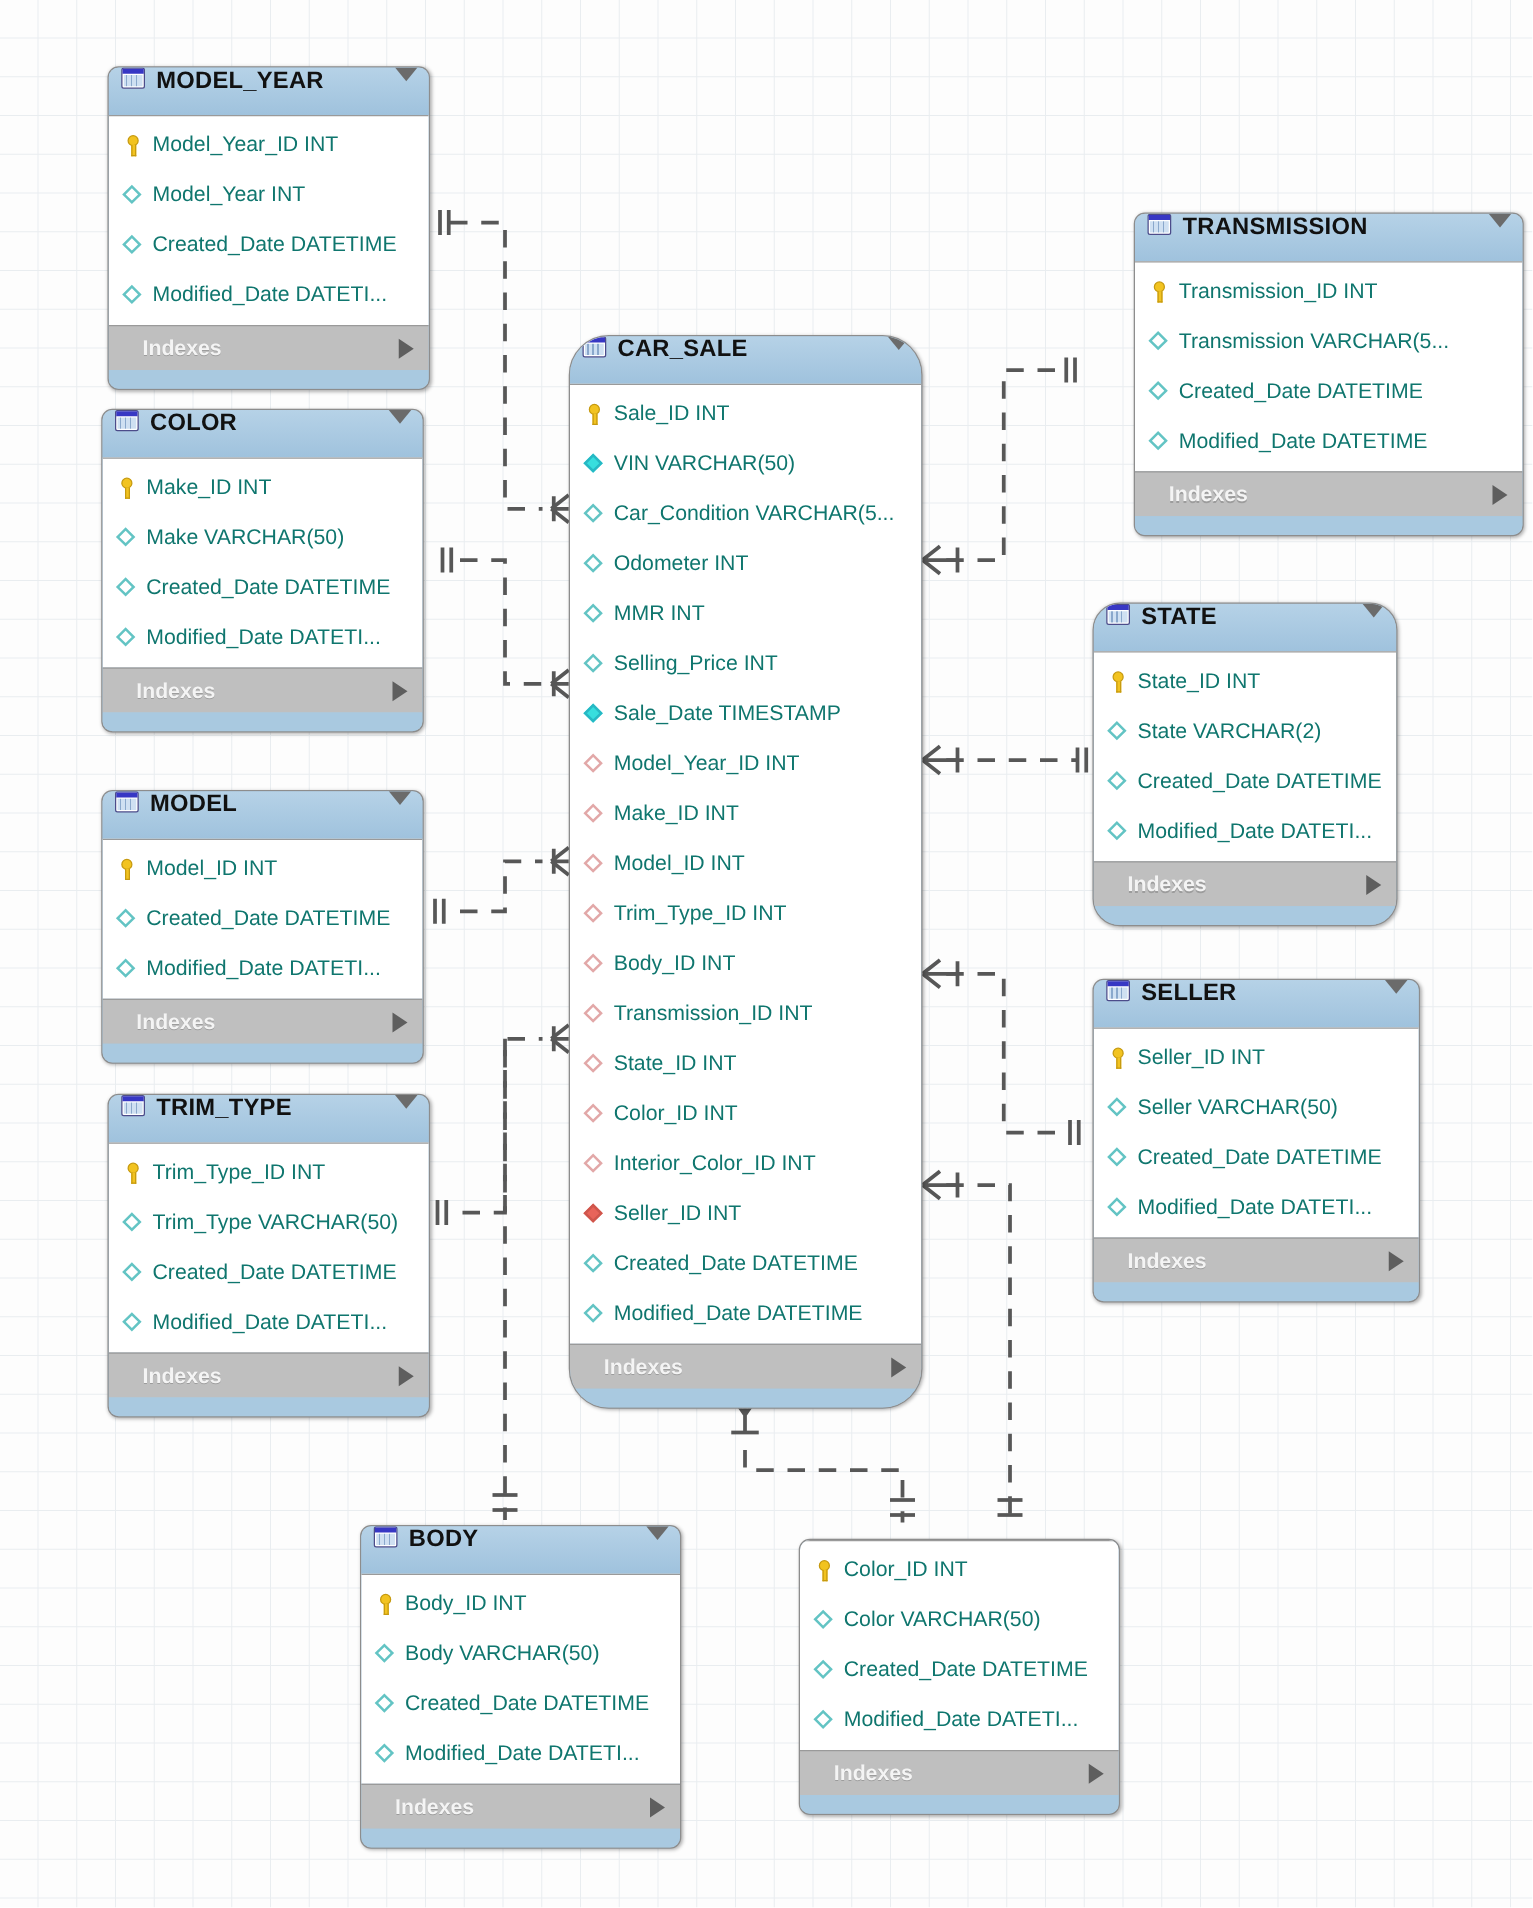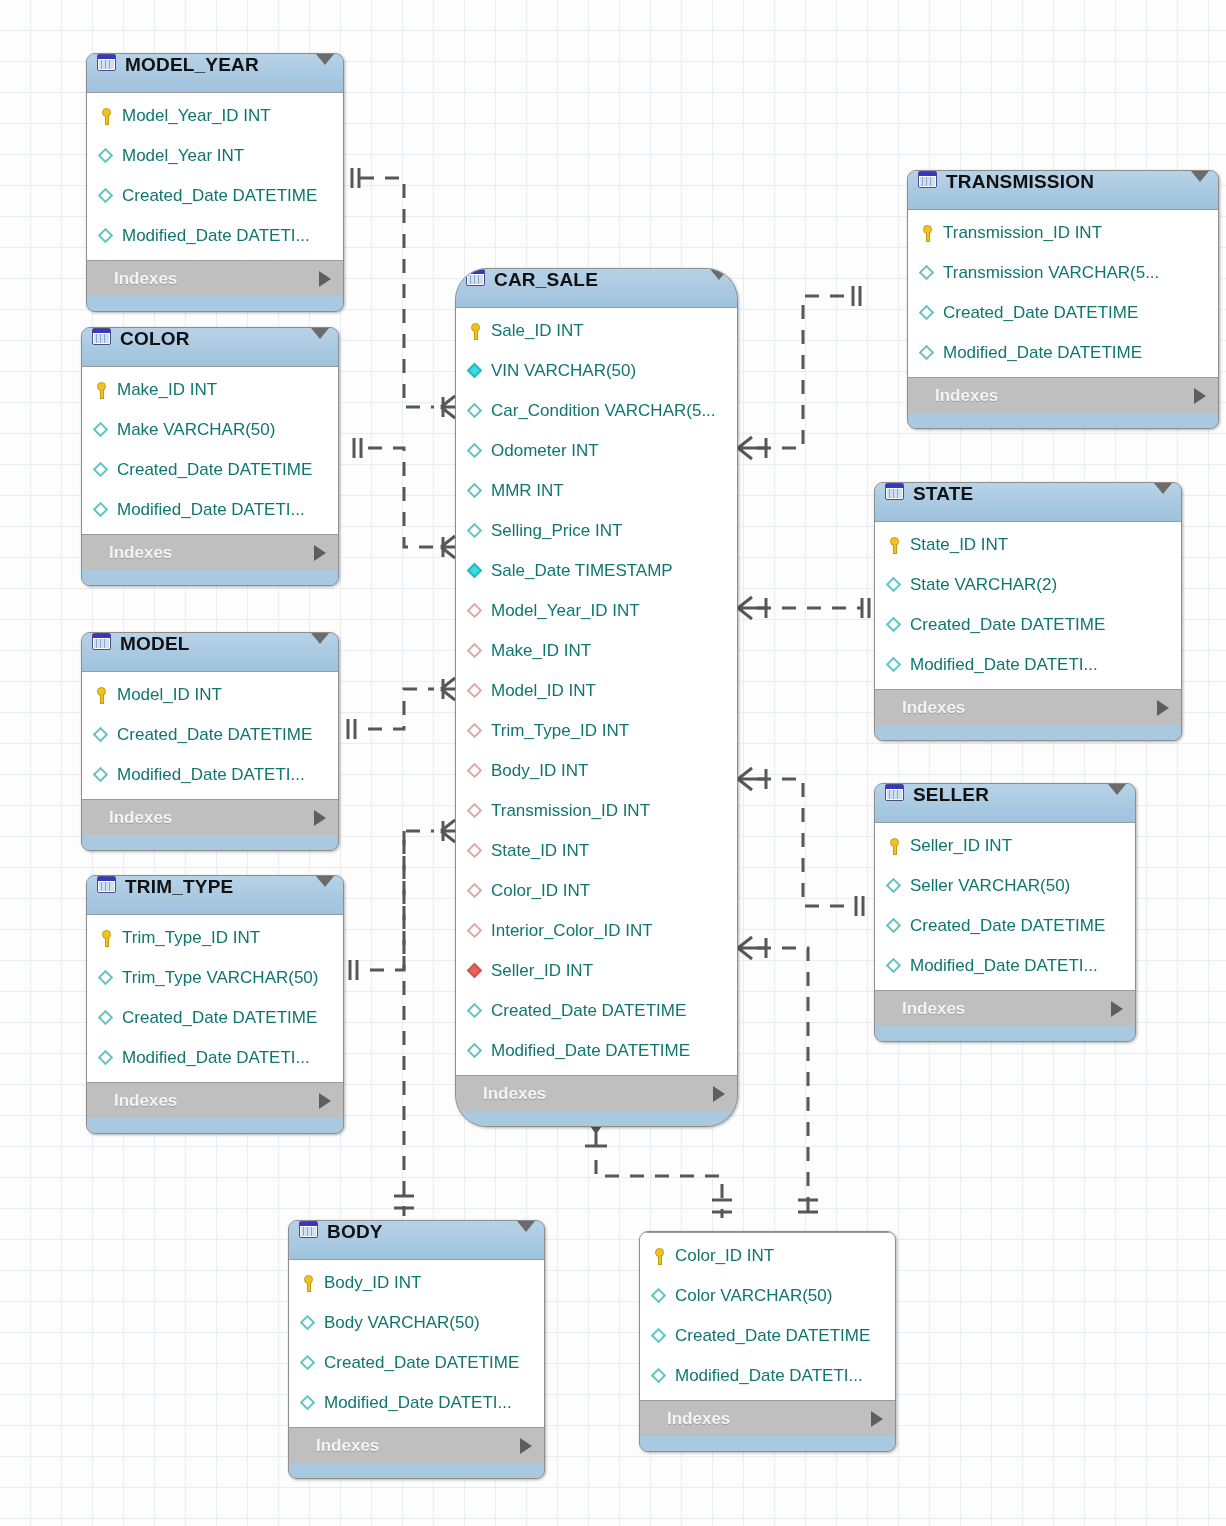--- a/index.html
+++ b/index.html
@@ -578,21 +578,21 @@
             </span>
             <span class="col-txt">Modified_Date DATETIME</span>
           </div>
         </div>
         <div class="tbl-idx">
           <span class="idx-label">Indexes</span>
           <span class="caret-right"></span>
         </div>
         <div class="tbl-foot"></div>
       </div>
-      <div class="tbl" style="left: 874px; top: 482px; width: 308px;">
+      <div class="tbl" style="left: 874px; top: 482px; width: 244px; border-radius: 22px;">
         <div class="tbl-head">
           <span class="tbl-ico"></span>
           <span class="tbl-title">STATE</span>
           <span class="caret-down"></span>
         </div>
         <div class="tbl-body">
           <div class="col">
             <span class="ic ic-key"></span>
             <span class="col-txt">State_ID INT</span>
           </div>

